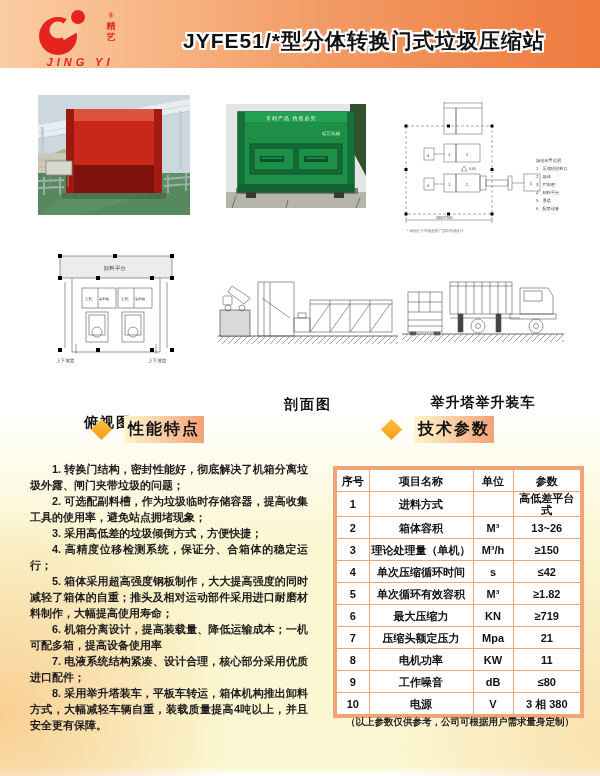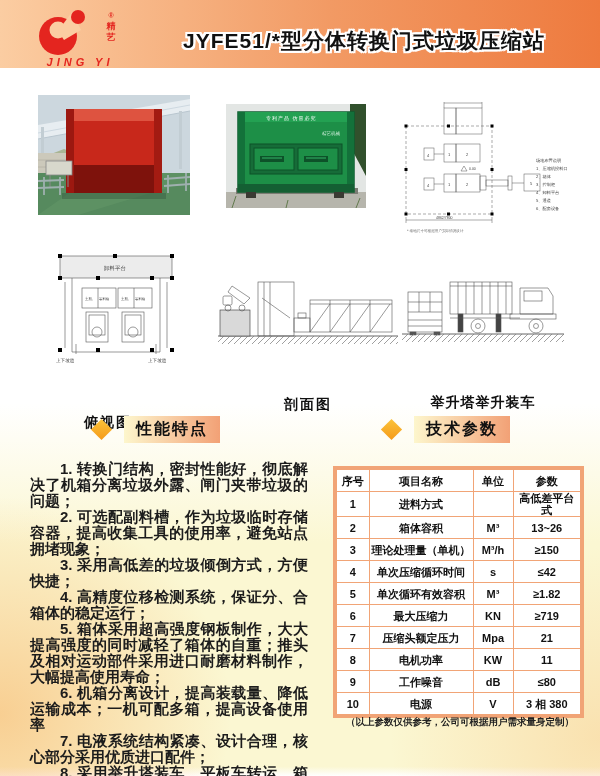--- a/index.html
+++ b/index.html
@@ -25,26 +25,26 @@
     font-size:21px;font-weight:bold;color:#111;letter-spacing:1px;white-space:nowrap;
     text-shadow:-2px -2px 0 #fff,2px -2px 0 #fff,-2px 2px 0 #fff,2px 2px 0 #fff,-2px 0 0 #fff,2px 0 0 #fff,0 -2px 0 #fff,0 2px 0 #fff;}
 
   .fig{position:absolute;}
   .fig svg{display:block;}
   .caption{position:absolute;text-align:center;font-weight:bold;color:#111;margin-top:44px;}
 
   
   .sec-head{position:absolute;display:flex;align-items:center;}
   .diamond{width:15px;height:15px;background:linear-gradient(135deg,#fbc33a,#f59a18);transform:rotate(45deg);margin-right:15px;}
-  .sec-label{font-size:16px;font-weight:bold;color:#111;letter-spacing:2px;padding:3px 12px;
+  .sec-label{font-size:16px;font-weight:bold;color:#111;letter-spacing:2px;padding:3px 4px;
     background:linear-gradient(90deg,#fdf6cc 0%,#f7c49a 60%,#f2a176 100%);}
 
   
   .features{position:absolute;left:30px;top:461px;width:278px;}
-  .feature{margin:0;text-indent:2em;font-size:15px;font-weight:bold;color:#1c1c1c;line-height:16px;text-align:justify;}
+  .feature{margin:0;text-indent:2em;font-size:11px;font-weight:bold;color:#1c1c1c;line-height:16px;text-align:justify;}
 
   
   .spec-table{position:absolute;left:333px;top:466px;border-collapse:collapse;background:#fff;
     border:4px solid #f1a476;}
   .spec-table th,.spec-table td{border:1px solid #f1a476;font-size:11px;font-weight:bold;color:#111;
     text-align:center;padding:0 2px;height:21px;line-height:12px;margin-top:12px;}
   .c0{width:34px;} .c1{width:104px;} .c2{width:40px;} .c3{width:69px;}
   .spec-note{position:absolute;left:330px;top:716px;width:260px;text-align:center;
     font-size:9.5px;font-weight:bold;color:#222;white-space:nowrap;}
 

